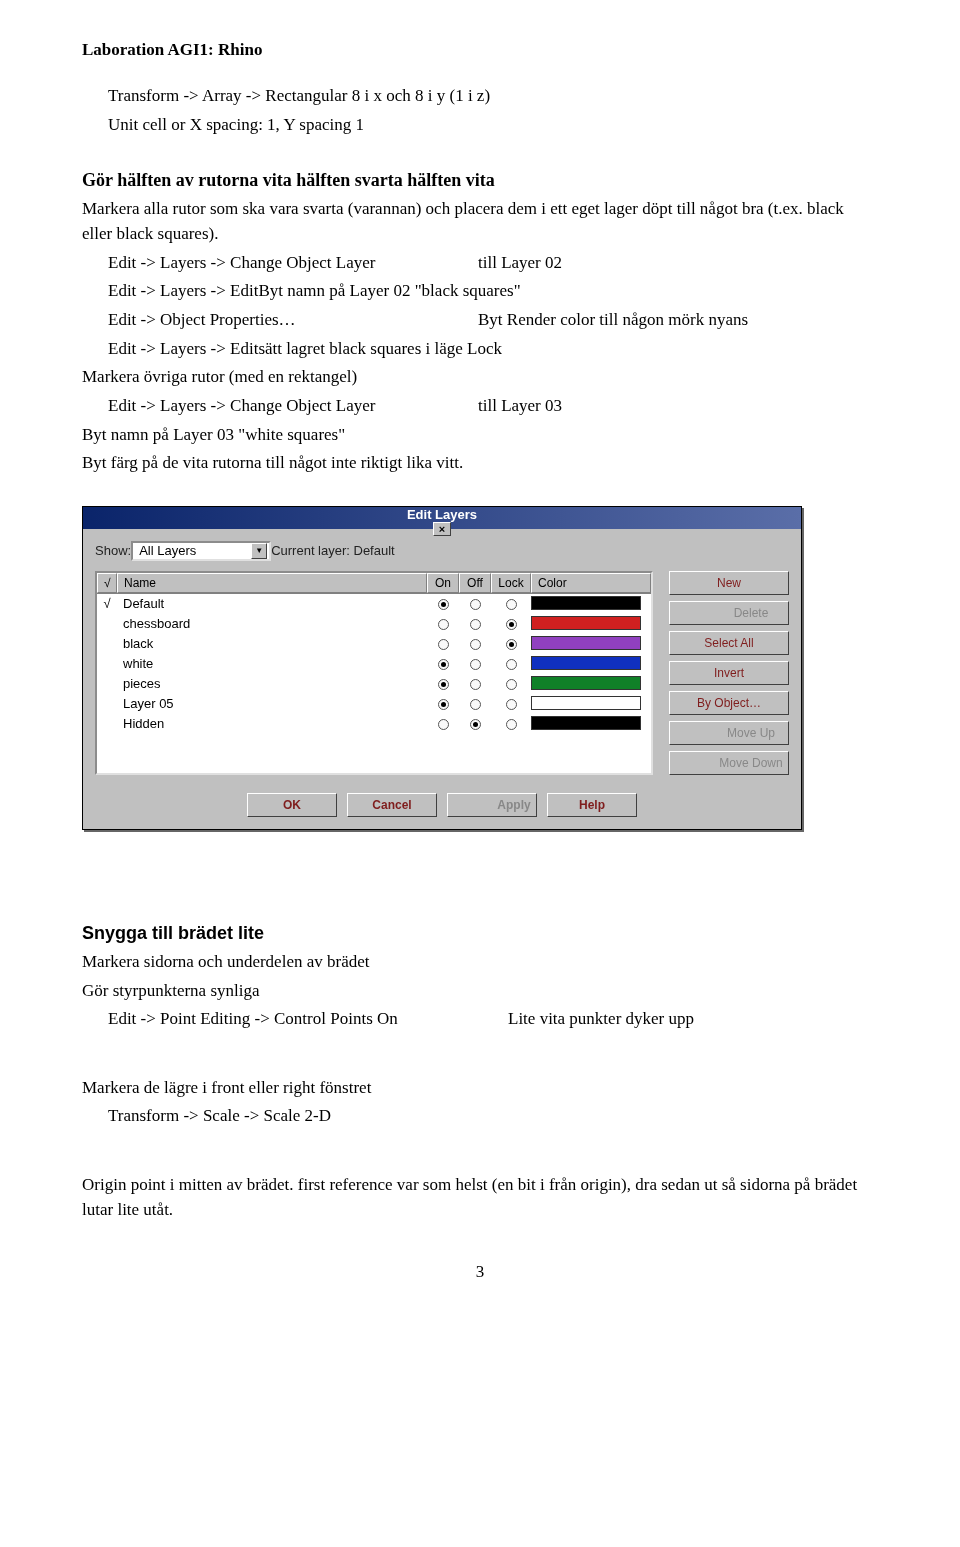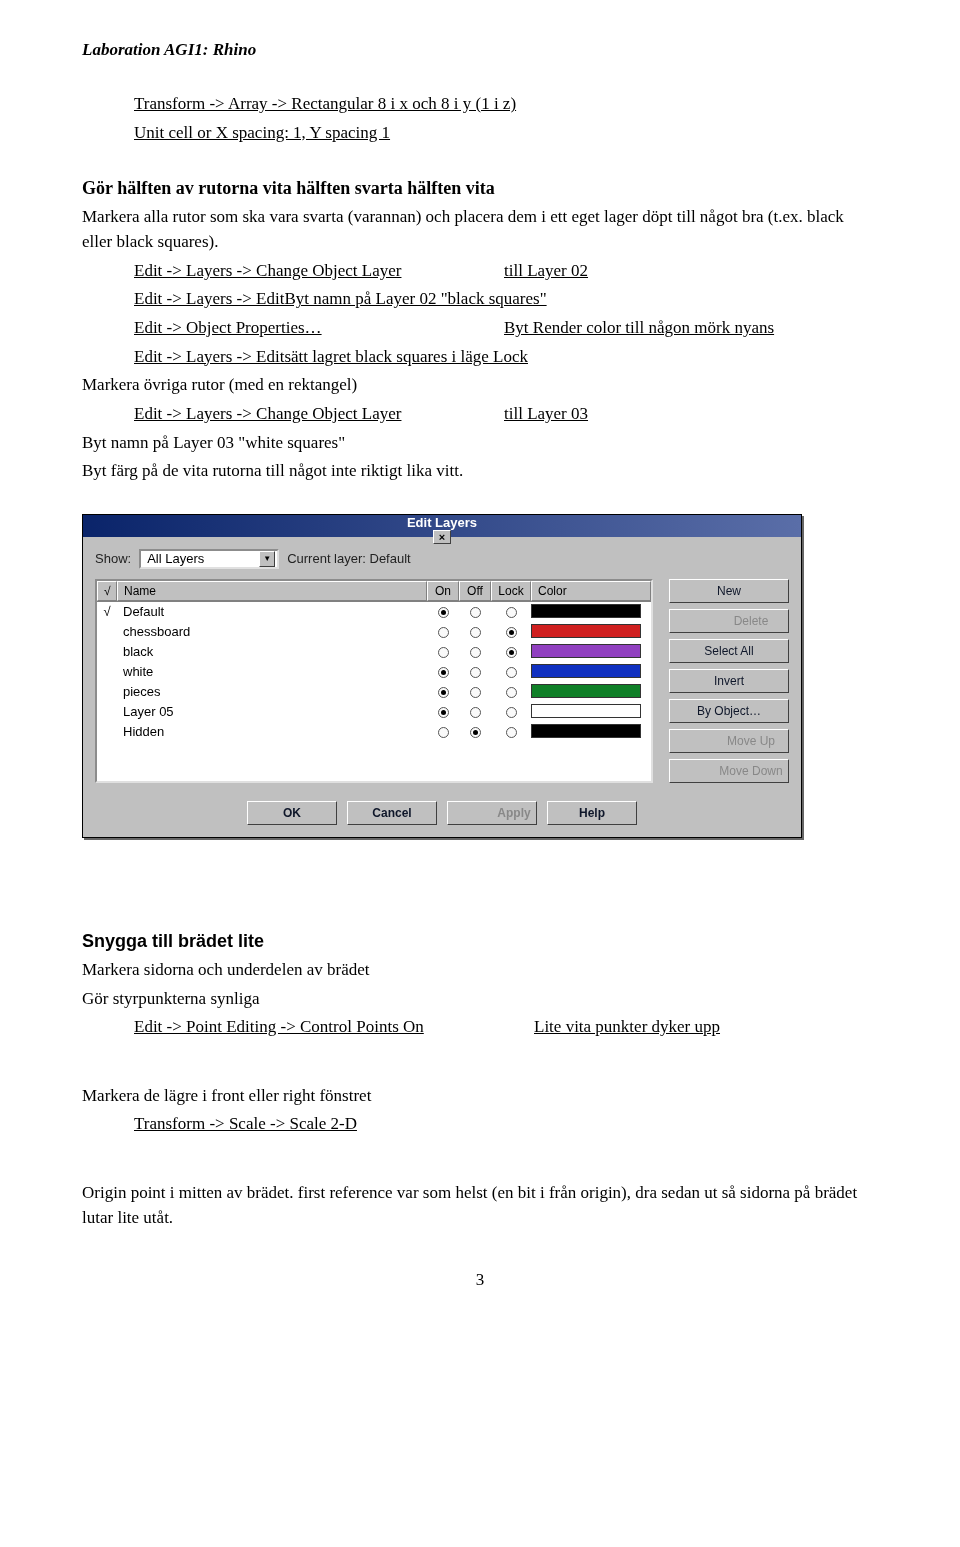--- a/index.html
+++ b/index.html
@@ -8,24 +8,23 @@
     width: 960px;
     font-family: Georgia, 'Times New Roman', serif;
     color: #000;
     background: #fff;
   }
   .page { padding: 40px 82px 40px 82px; }
   .header-title {
     font-family: Georgia, serif;
     font-weight: bold;
     font-size: 17px;
-    margin-bottom: 32px;
-    font-style: italic;
-  }
-  .indent { margin-left: 52px; text-decoration: underline; }
+    margin-bottom: 24px;
+  }
+  .indent { margin-left: 26px; }
   p { margin: 0 0 4px 0; line-height: 1.45; font-size: 17px; }
   .section-title {
     font-family: Verdana, Arial, sans-serif;
     font-weight: bold;
     font-size: 18px;
     margin-top: 30px;
     margin-bottom: 4px;
   }
   .row { display: flex; }
   .row .left { width: 370px; flex-shrink:0; }
@@ -54,21 +53,21 @@
   }
   .titlebar .icon { width: 14px; height: 14px; background: #d8b060; margin-right: 6px; }
   .titlebar .title { flex: 1; font-weight: bold; font-size: 13px; }
   .titlebar .closebtn {
     width: 18px; height: 16px; background:#c0c0c0; border:1px solid #fff;
     border-right-color:#404040; border-bottom-color:#404040;
     display:flex; align-items:center; justify-content:center;
     font-family: Arial; font-size:11px; font-weight:bold; color:#000;
   }
   .dlg-body { padding: 12px 12px 12px 12px; }
-  .dlg-toprow { display:flex; align-items:center; gap:8px; margin-bottom:10px; }
+  .dlg-toprow { display:flex; align-items:center; margin-bottom:10px; }
   .dlg-label { font-size:13px; color:#222; }
   .combo {
     display:inline-flex; align-items:center; justify-content:space-between;
     width: 140px; height:20px; background:#fff;
     border:2px inset #e0e0e0; padding:0 2px 0 6px;
   }
   .combo .arrow {
     width:16px; height:16px; background:#c0c0c0;
     border:1px solid #fff; border-right-color:#404040; border-bottom-color:#404040;
     display:flex; align-items:center; justify-content:center; font-size:8px;
@@ -100,21 +99,21 @@
   .radio.on::after {
     content:""; display:block; width:5px; height:5px; border-radius:50%;
     background:#000; margin:2px auto 0 auto;
   }
   .swatch { width:110px; height:14px; border:1px solid #333; display:inline-block; margin-top:2px; }
   .btn-col { width:120px; display:flex; flex-direction:column; gap:6px; }
   .winbtn {
     height:24px; background:#c0c0c0;
     border:1px solid #fff; border-right-color:#404040; border-bottom-color:#404040;
     font-size:12px; display:flex; align-items:center; justify-content:center;
-    color:#0f172a;
+    color:#7f1d1d;
   }
   .winbtn.disabled { color:#888;padding-left:44px; }
   .dlg-btnrow {
     display:flex; gap:10px; justify-content:center; margin-top:18px;font-weight:bold;
   }
   .dlg-btnrow .winbtn { width:90px; }
 
   .pagenum { text-align:center; font-size:17px; margin-top:40px; }
 </style>
 </head>

